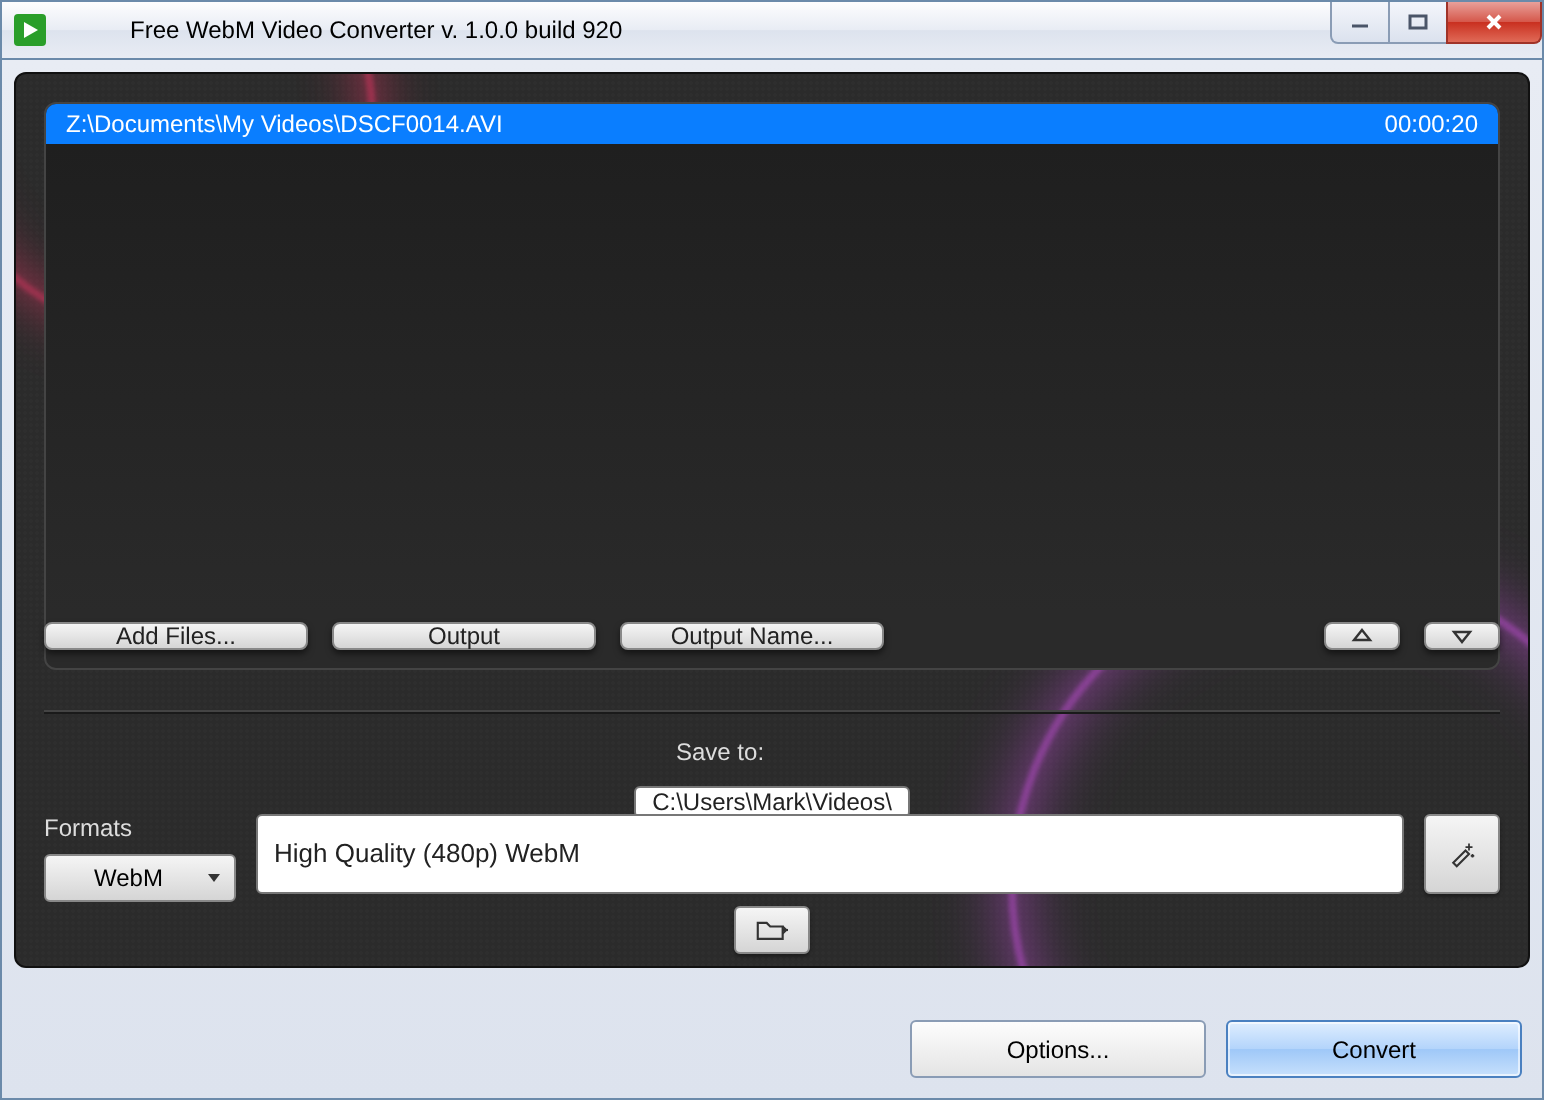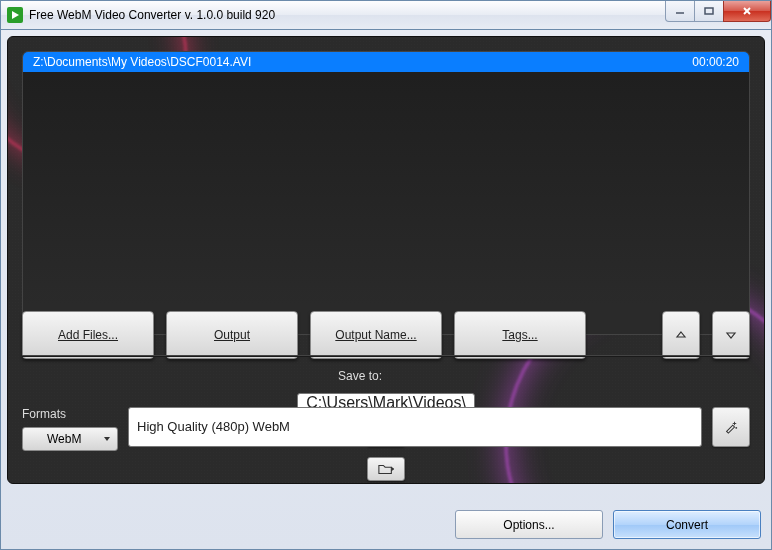--- a/index.html
+++ b/index.html
@@ -1,19 +1,19 @@
 <!DOCTYPE html>
 <html><head>
 <meta charset="utf-8">
 <style>
 * { margin: 0; padding: 0; box-sizing: border-box; }
 body { font-family: "Segoe UI", Tahoma, sans-serif; font-size: 12px; background: #fff; width: 772px; height: 550px; overflow: hidden; }
 
 
-.titlebar { height: 30px; background: linear-gradient(#fdfdfe, #e8ecf4 50%, #dde3ee 51%, #e8ecf4); border: 1px solid #6b8aaa; display: flex; align-items: center; padding: 0 0 0 6px; position: relative; }
+.titlebar { height: 30px; background: linear-gradient(#fdfdfe, #e8ecf4 50%, #dde3ee 51%, #e8ecf4); border: 1px solid #6b8aaa; display: flex; align-items: center; padding: 0 0 0 6px; position: relative; gap: 36px; }
 .titlebar .app-icon { width: 16px; height: 16px; background: #2a9e2a; border-radius: 2px; display: flex; align-items: center; justify-content: center; margin-right: 6px; }
 .titlebar .app-icon svg { width: 10px; height: 10px; fill: #fff; }
 .titlebar .title-text { color: #000; font-size: 12px; }
 .win-controls { position: absolute; right: 0; top: 0; display: flex; height: 21px; }
 .win-btn { width: 30px; height: 21px; border: 1px solid #8a9cb5; border-top: none; display: flex; align-items: center; justify-content: center; background: linear-gradient(#f4f6fb, #dbe2ee); margin-left: -1px; }
 .win-btn.min { border-bottom-left-radius: 4px; }
 .win-btn.close { width: 48px; background: linear-gradient(#e9a09a, #d5574a 50%, #c93020 51%, #e06a57); border-color: #a03328; border-bottom-right-radius: 4px; }
 .win-btn svg { width: 12px; height: 10px; }
 .win-btn.close svg { stroke: #fff; stroke-width: 2; fill: none; }
 .win-btn.min svg, .win-btn.max svg { stroke: #4a5568; stroke-width: 1.5; fill: none; }
@@ -30,34 +30,34 @@
 .watermark { position: absolute; top: 105px; left: 0; right: 0; text-align: center; pointer-events: none; }
 .watermark .l1 { font-size: 54px; font-weight: 300; letter-spacing: 4px; color: #3a3a3a; text-shadow: 0 2px 1px #1a1a1a, 0 -1px 0 #444; }
 .watermark .l2 { font-size: 19px; letter-spacing: 4px; color: #3a3a3a; text-shadow: 0 2px 1px #1a1a1a, 0 -1px 0 #444; margin-top: -8px; }
 
 
 .file-list { position: absolute; top: 14px; left: 14px; right: 14px; height: 284px; background: linear-gradient(#1e1e1e, #2a2a2a 90%); border: 1px solid #444; border-radius: 6px; overflow: hidden; }
 .file-row { height: 20px; background: #0a7eff; color: #fff; display: flex; align-items: center; padding: 0 10px; font-size: 12px; justify-content: space-between; }
 
 
 .btn-row { position: absolute; top: 274px; left: 14px; right: 14px; display: flex; gap: 12px; align-items: center; }
-.dbtn { height: 48px; background: linear-gradient(#f5f5f5, #d5d5d5); border: 1px solid #888; border-radius: 4px; font-size: 12px; color: #222; display: flex; align-items: center; justify-content: center; cursor: pointer; box-shadow: 0 2px 3px rgba(0,0,0,.5); text-decoration: underline; }
+.dbtn { height: 14px; background: linear-gradient(#f5f5f5, #d5d5d5); border: 1px solid #888; border-radius: 4px; font-size: 12px; color: #222; display: flex; align-items: center; justify-content: center; cursor: pointer; box-shadow: 0 2px 3px rgba(0,0,0,.5); }
 .dbtn.main { width: 132px; }
 .dbtn.sq { width: 38px; }
 .spacer-flex { flex: 1; }
 
 
 .divider { position: absolute; top: 318px; left: 14px; right: 14px; height: 1px; background: #444; box-shadow: 0 1px 0 #1a1a1a; }
 
 
 .form-row { position: absolute; left: 14px; right: 14px; display: flex; align-items: center; gap: 10px; }
 .form-row.saveto { top: 332px; flex-direction: column; }
 .form-row.formats { top: 370px; align-items: flex-start; }
 .lbl { color: #ddd; width: 96px; font-size: 12px; }
-.txt-input { flex: 1; height: 24px; background: #fff; border: 1px solid #777; border-radius: 3px; padding: 0 8px; font-size: 16px; color: #222; display: flex; align-items: center; }
+.txt-input { flex: 1; height: 24px; background: #fff; border: 1px solid #777; border-radius: 3px; padding: 0 8px; font-size: 12px; color: #222; display: flex; align-items: center; }
 .sel { width: 96px; height: 24px; background: linear-gradient(#f5f5f5,#d5d5d5); border: 1px solid #888; border-radius: 3px; display: flex; align-items: center; padding: 0 6px 0 24px; font-size: 12px; justify-content: space-between; cursor: pointer; }
 .sel svg { width: 8px; height: 8px; }
 .fmt-col { display: flex; flex-direction: column; gap: 6px; }
 .fmt-display { flex: 1; height: 40px; background: #fff; border: 1px solid #777; border-radius: 3px; padding: 3px 8px; font-size: 13px; color: #222; display: flex; flex-direction: column; justify-content: center; line-height: 1.3; }
 .icon-btn { width: 38px; height: 24px; background: linear-gradient(#f5f5f5,#d5d5d5); border: 1px solid #888; border-radius: 3px; display: flex; align-items: center; justify-content: center; cursor: pointer; box-shadow: 0 1px 2px rgba(0,0,0,.4); }
 .icon-btn.tall { height: 40px; }
 .icon-btn svg { width: 16px; height: 14px; }
 
 
 .action-row { position: absolute; bottom: 10px; right: 10px; display: flex; gap: 10px; }
@@ -110,21 +110,20 @@
       <div class="file-row">
         <span>Z:\Documents\My Videos\DSCF0014.AVI</span>
         <span>00:00:20</span>
       </div>
     </div>
 
     <div class="btn-row">
       <div class="dbtn main">Add Files...</div>
       <div class="dbtn main">Output</div>
       <div class="dbtn main">Output Name...</div>
-      <div class="dbtn main">Tags...</div>
       <div class="spacer-flex"></div>
       <div class="dbtn sq">
         <svg viewBox="0 0 12 12" width="12" height="12">
             <path d="M6 3 L10 8 L2 8 Z" fill="none" stroke="#333" stroke-width="1.2"></path>
           </svg>
       </div>
       <div class="dbtn sq">
         <svg viewBox="0 0 12 12" width="12" height="12">
             <path d="M2 4 L10 4 L6 9 Z" fill="none" stroke="#333" stroke-width="1.2"></path>
           </svg>

